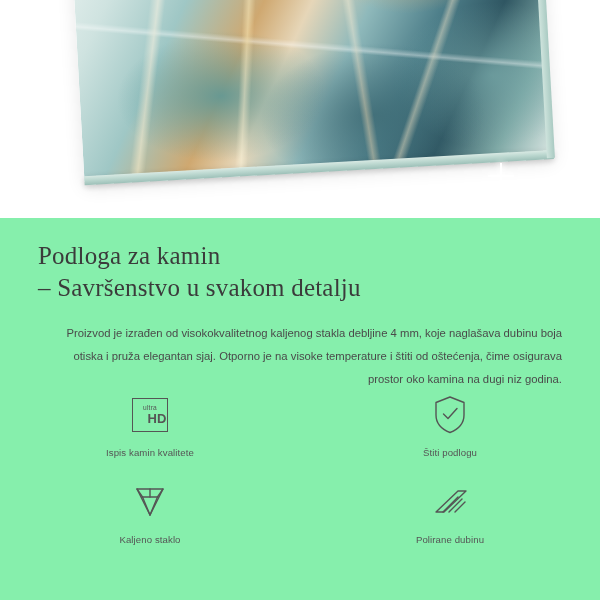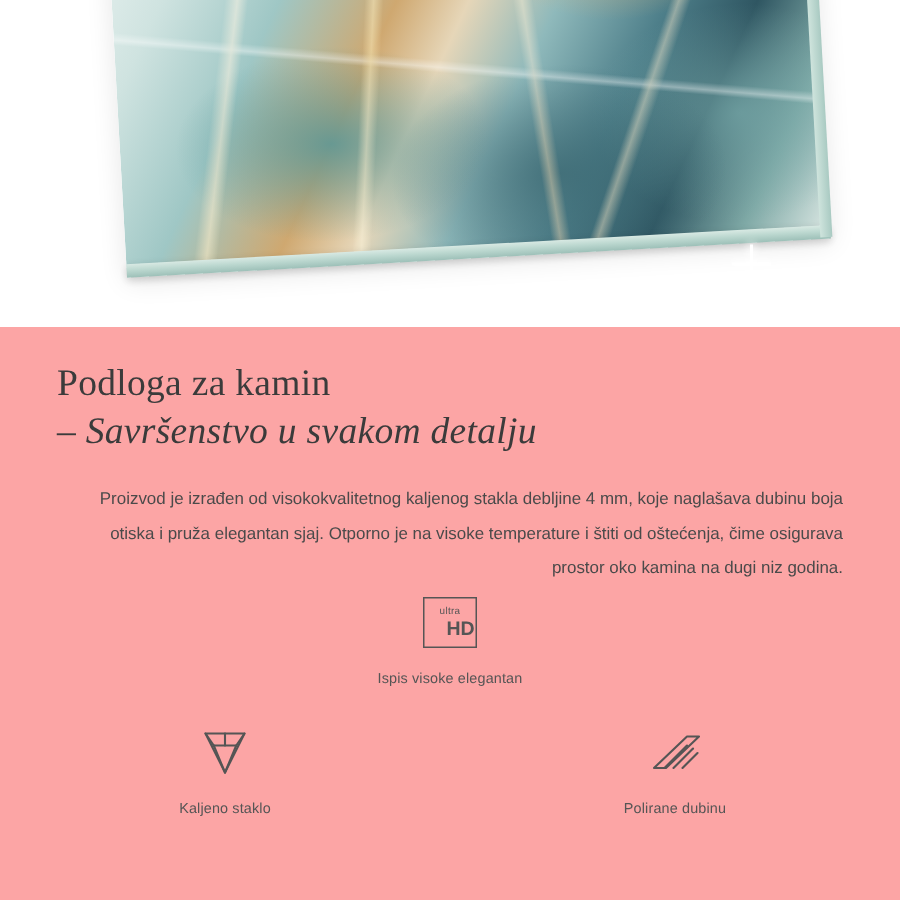--- a/index.html
+++ b/index.html
@@ -11,21 +11,21 @@
     height: 600px;
     background: #ffffff;
     font-family: "Liberation Sans", sans-serif;
     color: #333333;
     overflow: hidden;
   }
   .page {
     position: relative;
     width: 600px;
     height: 600px;
-    background: #fca5a5;
+    background: #86efac;
   }
 
   
   .hero {
     position: relative;
     width: 600px;
     height: 218px;
     overflow: hidden;
     background: #ffffff;
   }
@@ -123,21 +123,21 @@
   .headline {
     margin: 0;
     padding: 22px 38px 0 38px;
     font-family: "Liberation Serif", serif;
     font-weight: 400;
     font-size: 25px;
     line-height: 32px;
     color: #3b3b3b;
     letter-spacing: 0.2px;
   }
-  .headline .line2 { display: block; font-style: italic; }
+  .headline .line2 { display: block; }
   .body-copy {
     margin: 0;
     padding: 18px 38px 0 38px;
     font-size: 11.3px;
     line-height: 23px;
     color: #4a4a4a;
     text-align: right;
   }
 
   
@@ -232,23 +232,32 @@
     <div class="feature-row">
 
 
       <div class="feature">
         <div class="feature-icon">
           <div class="hd-box">
             <span class="hd-top">ultra</span>
             <span class="hd-bottom">HD</span>
           </div>
         </div>
-        <div class="feature-label">Ispis visoke elegantan</div>
-      </div>
-
+        <div class="feature-label">Ispis kamin kvalitete</div>
+      </div>
+
+      <div class="feature">
+        <div class="feature-icon">
+          <svg width="40" height="44" viewBox="0 0 40 44" aria-hidden="true">
+            <path class="ico-stroke" d="M20 4 L34 9.5 V22 c0 8.5 -6.3 14.5 -14 17.5 C12.3 36.5 6 30.5 6 22 V9.5 Z"></path>
+            <polyline class="ico-stroke" points="13.5,21 18,25.5 27,15.5"></polyline>
+          </svg>
+        </div>
+        <div class="feature-label">Štiti podlogu</div>
+      </div>
 
     </div>
 
     <div class="feature-row">
 
       <div class="feature">
         <div class="feature-icon">
           <svg width="42" height="38" viewBox="0 0 42 38" aria-hidden="true">
             <path class="ico-stroke" d="M8 6 H34 L21 32 Z"></path>
             <line class="ico-stroke" x1="8" y1="6" x2="13.5" y2="14"></line>

